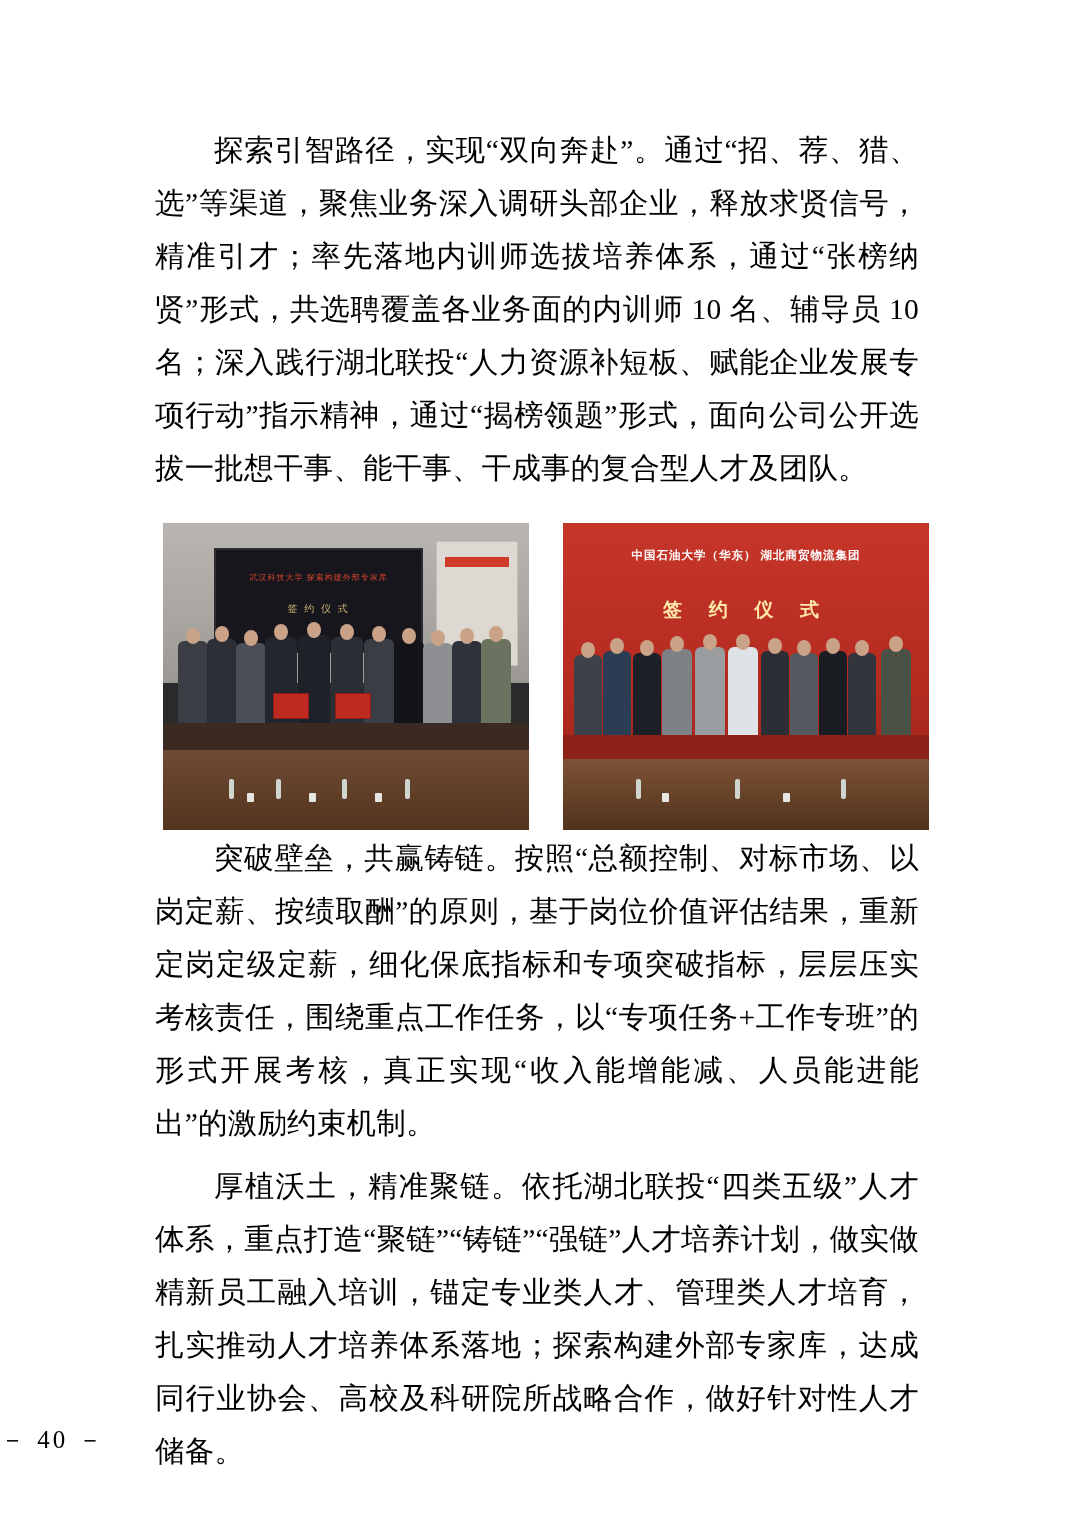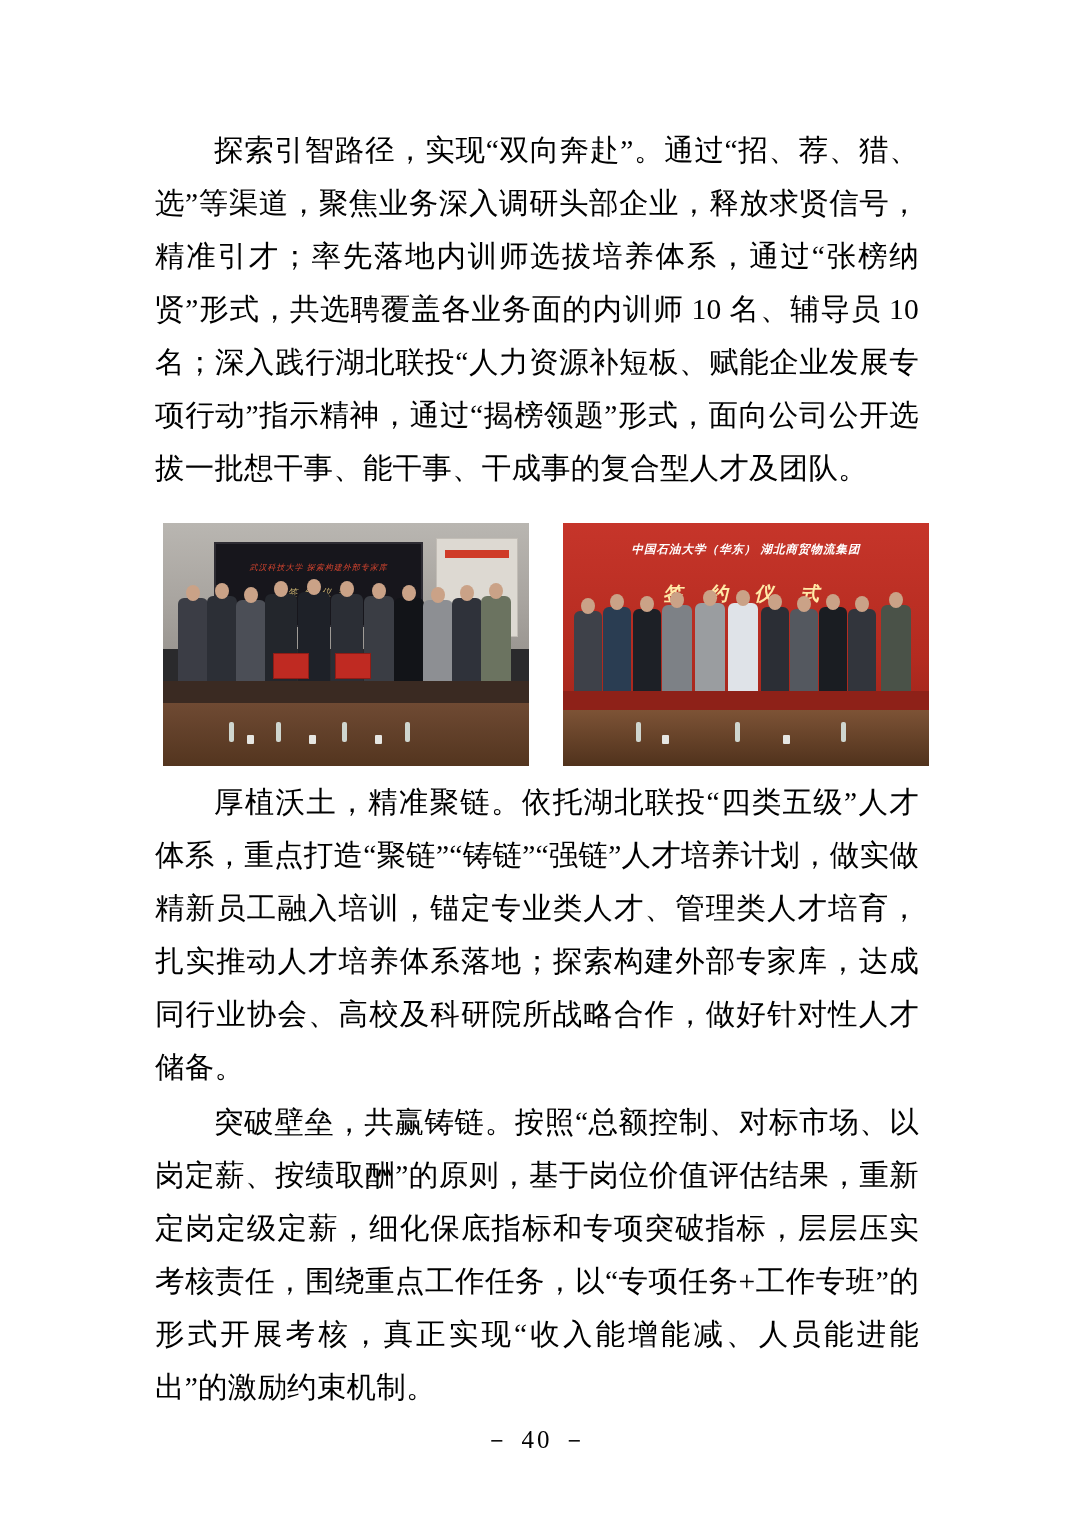--- a/index.html
+++ b/index.html
@@ -46,25 +46,24 @@
   }
   .figure-row {
     display: flex;
     justify-content: space-between;
     padding-top: 28px;
     width: 766px;
     margin-left: 8px;
   }
   .photo {
     width: 366px;
-    height: 243px;
+    height: 307px;
     position: relative;
     overflow: hidden;
     background: #2a2a2c;
-    font-style: italic;
   }
   
   .p1-wall {
     position: absolute; left: 0; top: 0; width: 100%; height: 52%;
     background: linear-gradient(180deg, #b9b6b1 0%, #a9a5a0 60%, #9b9792 100%);
   }
   .p1-screen {
     position: absolute; left: 14%; top: 8%; width: 56%; height: 33%;
     background: #17161c;
     border: 2px solid #2e2c33;
@@ -139,21 +138,20 @@
     background: linear-gradient(180deg, #7d5336 0%, #50321c 100%);
   }
   .p2-cloth {
     position: absolute; left: 0; bottom: 23%; width: 100%; height: 8%;
     background: #8e2118;
   }
   .footer {
     position: absolute;
     left: 0; right: 0;
     bottom: 64px;
-    text-align: center;
     font-size: 25px;
     font-family: "Liberation Serif", serif;
     letter-spacing: 3px;
   }
 </style>
 </head>
 <body>
 
 <div class="page">
 
@@ -263,19 +261,19 @@
 
       <div class="bottle" style="left:20%;"></div>
       <div class="bottle" style="left:47%;"></div>
       <div class="bottle" style="left:76%;"></div>
       <div class="cup" style="left:27%;"></div>
       <div class="cup" style="left:60%;"></div>
     </div>
 
   </div>
 
+  <p class="para" id="para-4">突破壁垒，共赢铸链。按照“总额控制、对标市场、以岗定薪、按绩取酬”的原则，基于岗位价值评估结果，重新定岗定级定薪，细化保底指标和专项突破指标，层层压实考核责任，围绕重点工作任务，以“专项任务+工作专班”的形式开展考核，真正实现“收入能增能减、人员能进能出”的激励约束机制。</p>
+
   <p class="para" id="para-3">厚植沃土，精准聚链。依托湖北联投“四类五级”人才体系，重点打造“聚链”“铸链”“强链”人才培养计划，做实做精新员工融入培训，锚定专业类人才、管理类人才培育，扎实推动人才培养体系落地；探索构建外部专家库，达成同行业协会、高校及科研院所战略合作，做好针对性人才储备。</p>
 
-  <p class="para" id="para-4">突破壁垒，共赢铸链。按照“总额控制、对标市场、以岗定薪、按绩取酬”的原则，基于岗位价值评估结果，重新定岗定级定薪，细化保底指标和专项突破指标，层层压实考核责任，围绕重点工作任务，以“专项任务+工作专班”的形式开展考核，真正实现“收入能增能减、人员能进能出”的激励约束机制。</p>
-
   <div class="footer">－ 40 －</div>
 
 </div>
 
 </body></html>

